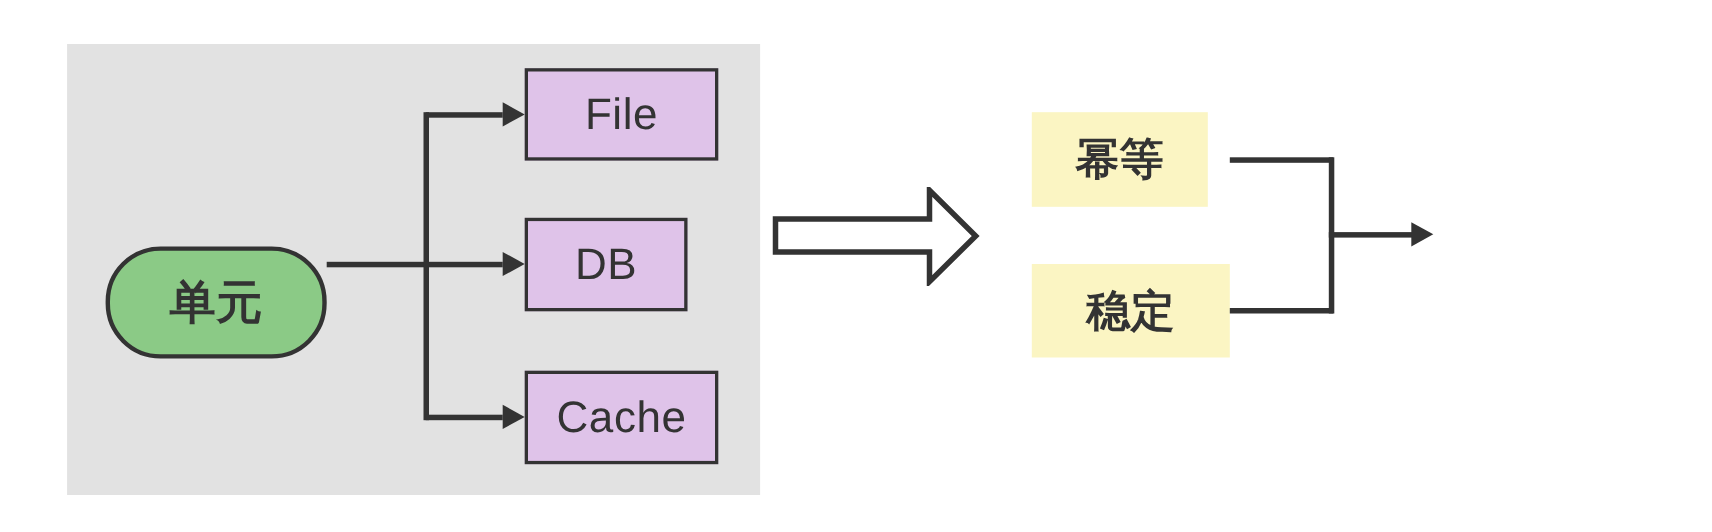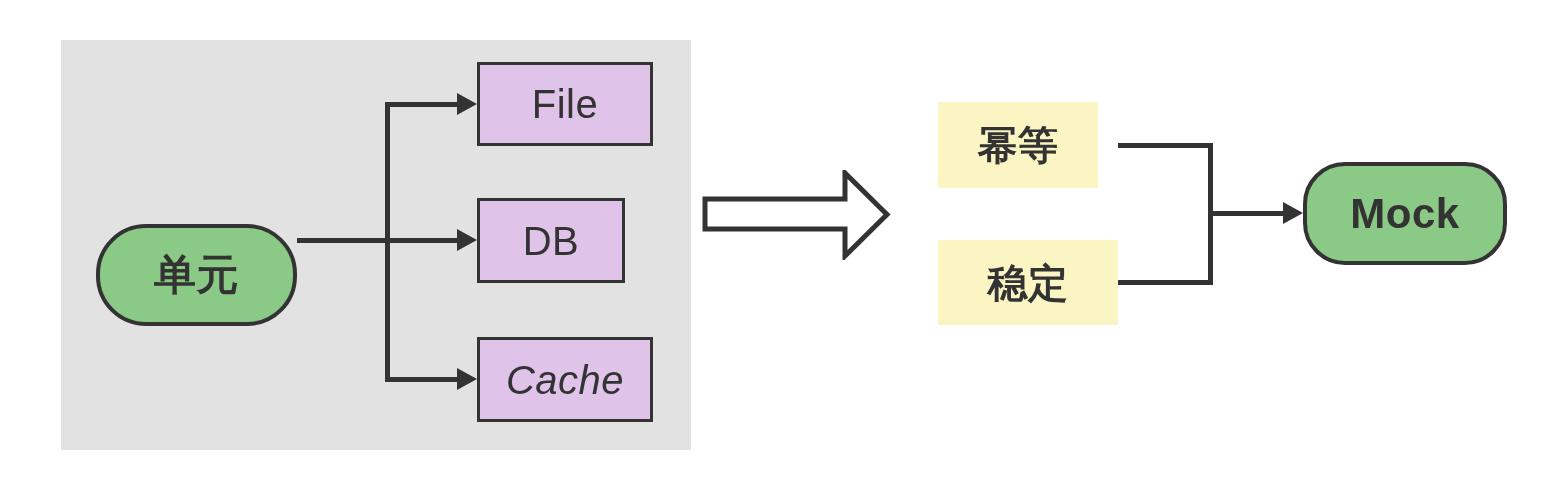--- a/index.html
+++ b/index.html
@@ -80,21 +80,21 @@
   <div class="node pill" style="left:96px; top:188px; width:201px; height:102px;margin-top:36px;">
     <span>单元</span>
   </div>
 
   <div class="node rect" style="left:477px; top:62px; width:176px; height:84px;">
     <span>File</span>
   </div>
   <div class="node rect" style="left:477px; top:198px; width:148px; height:85px;">
     <span>DB</span>
   </div>
-  <div class="node rect" style="left:477px; top:337px; width:176px; height:85px;font-style:italic;">
+  <div class="node rect" style="left:477px; top:337px; width:176px; height:85px;">
     <span>Cache</span>
   </div>
 
   <div class="line" style="left:297px; top:238px; width:160px; height:5px;"></div>
   <div class="line" style="left:385px; top:102px; width:5px; height:280px;"></div>
   <div class="line" style="left:387px; top:102px; width:70px; height:5px;"></div>
   <div class="line" style="left:387px; top:377px; width:70px; height:5px;"></div>
   <div class="arrowhead" style="left:457px; top:93px;"></div>
   <div class="arrowhead" style="left:457px; top:229px;"></div>
   <div class="arrowhead" style="left:457px; top:368px;"></div>
@@ -109,17 +109,14 @@
   <div class="node note" style="left:938px; top:240px; width:180px; height:85px;text-align:right;">
     <span>稳定</span>
   </div>
 
   <div class="line" style="left:1118px; top:143px; width:94px; height:5px;"></div>
   <div class="line" style="left:1118px; top:280px; width:94px; height:5px;"></div>
   <div class="line" style="left:1208px; top:143px; width:5px; height:142px;"></div>
   <div class="line" style="left:1208px; top:211px; width:76px; height:5px;"></div>
   <div class="arrowhead" style="left:1283px; top:202px;"></div>
 
-  <div class="node pill" style="left:1303px; top:162px; width:204px; height:103px; border-radius:42px;">
-    <span>Mock</span>
-  </div>
 
 </div>
 
 </body></html>

